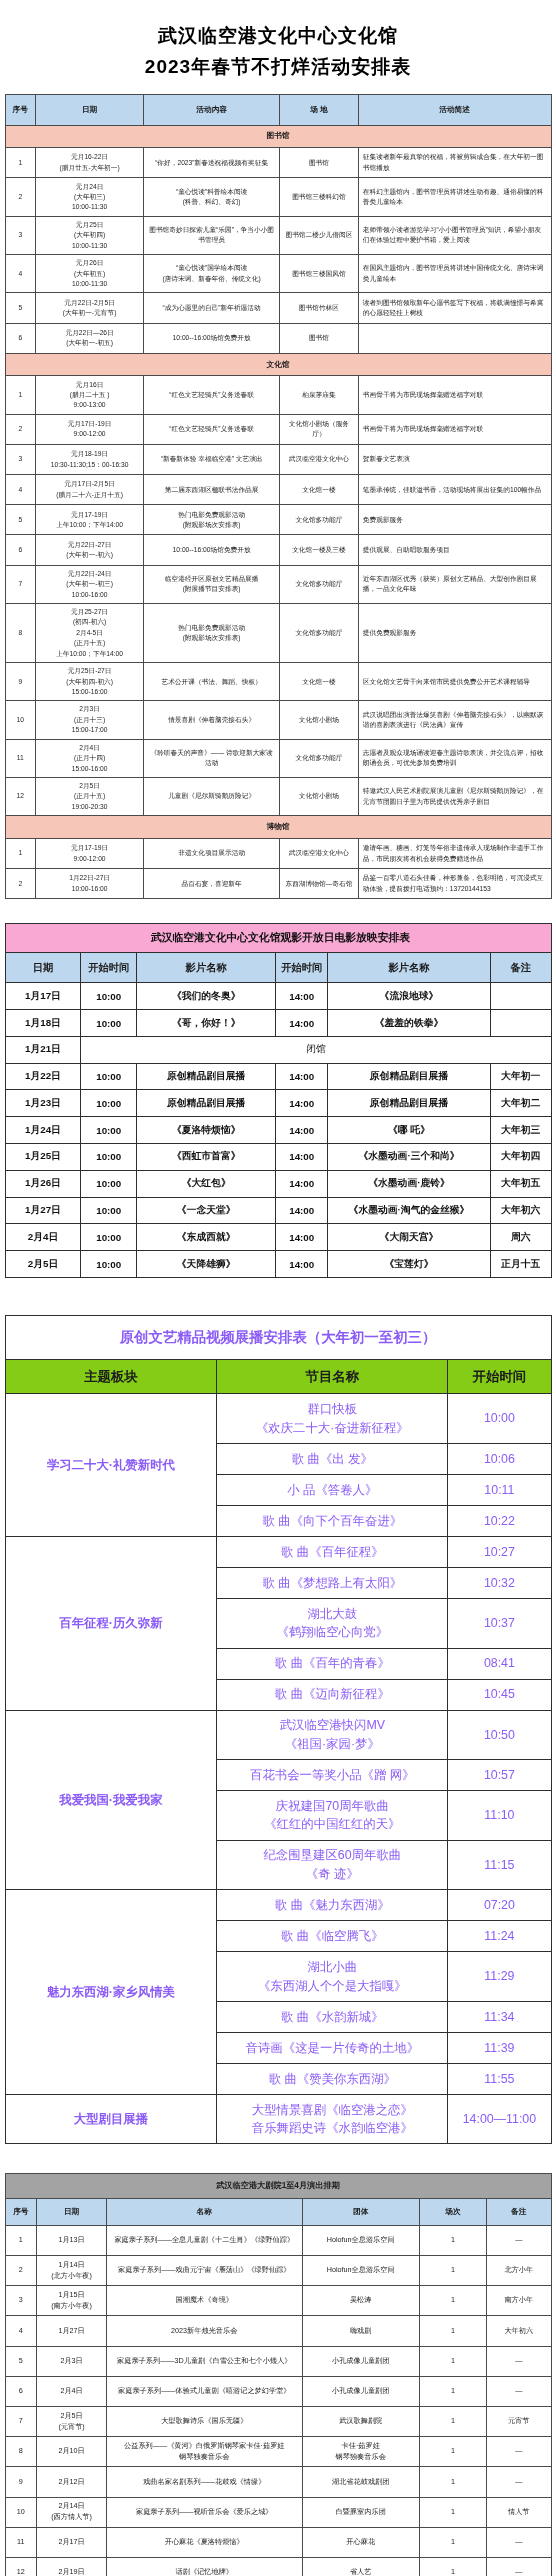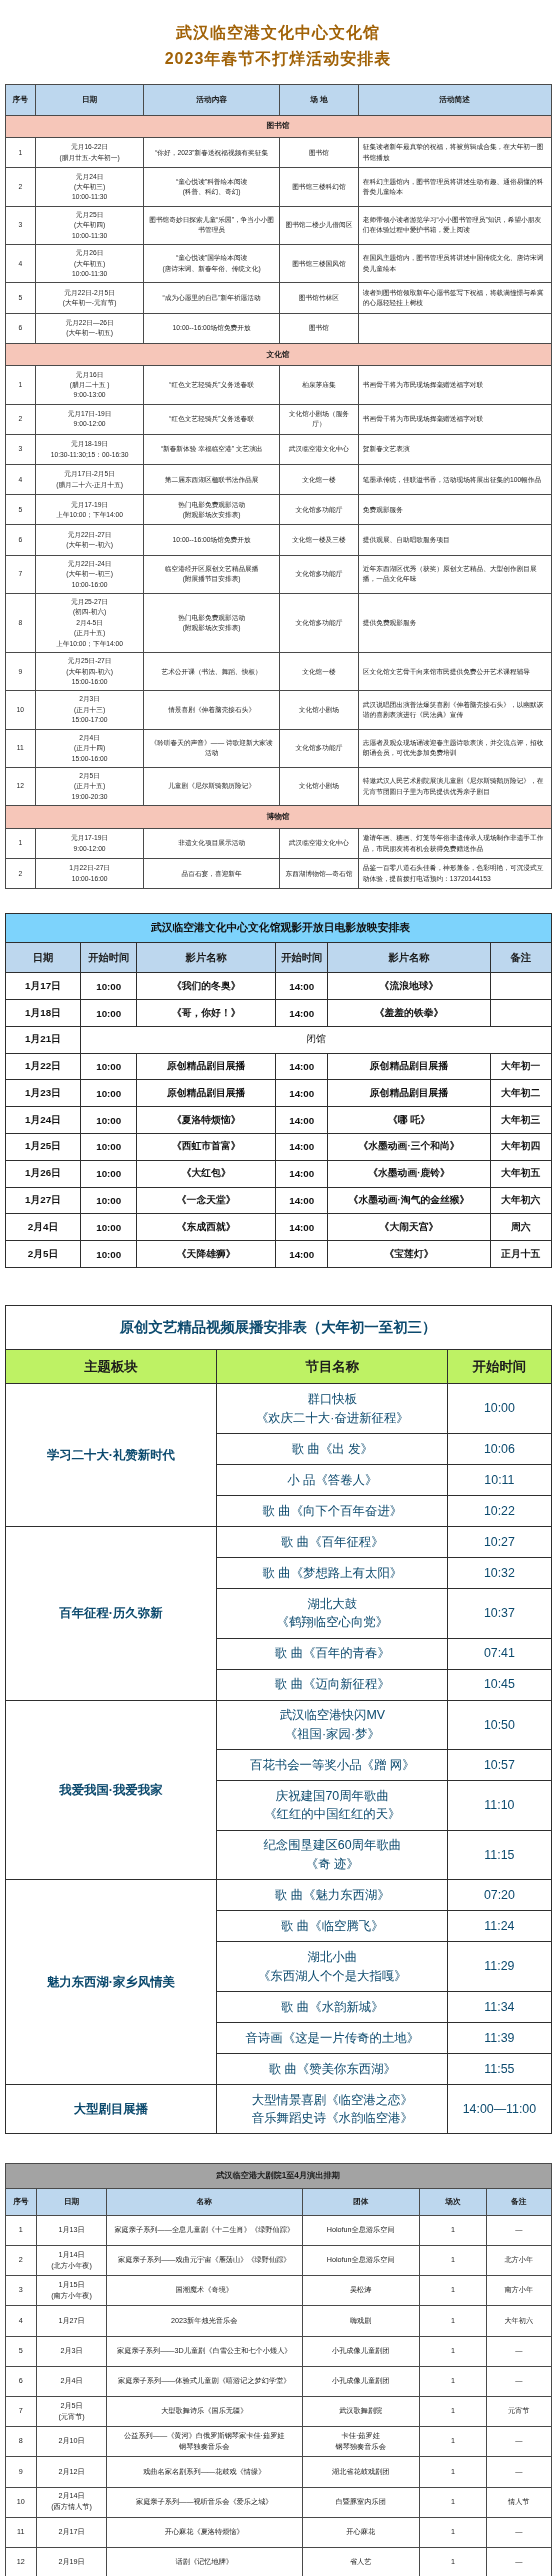--- a/index.html
+++ b/index.html
@@ -1,43 +1,43 @@
 <!DOCTYPE html>
 <html lang="zh" style="font-size:8.2px"><head>
 <meta charset="utf-8">
 <style>
   html,body{margin:0;padding:0;background:#ffffff;}
   body{width:556px;font-family:"Liberation Sans","DejaVu Sans",sans-serif;color:#1c1c1c;}
   .page{width:556px;padding-bottom:28px;}
-  .main-title{text-align:center;font-weight:bold;font-size:16px;color:#a16207;padding:17.5px 0 9.3px;}
+  .main-title{text-align:center;font-weight:bold;font-size:19px;color:#000000;padding:17.5px 0 9.3px;}
   .main-title div{margin:5.2px 0;letter-spacing:1px;}
 
   table{border-collapse:collapse;margin:0 auto;width:547px;table-layout:fixed;}
   td,th{border:0.5px solid #4a4a4a;padding:3.1px 4.1px;text-align:center;vertical-align:middle;word-break:break-word;}
 
   
   .t1 th{background:#bdd7ee;font-size:7.7px;height:23px;font-weight:bold;}
   .t1 td{font-size:6.7px;line-height:1.55;height:23px;}
   .t1 td.band{background:#f6c6b9;font-weight:bold;font-size:7.7px;height:15.5px;}
   .t1 td.desc{text-align:left;}
 
   
   .t2{margin-top:24px;}
   .t2 td,.t2 th{border:1px solid #2e2e2e;}
-  .t2 .title-row td{font-size:10.8px;font-weight:bold;height:21.6px;background:#7dd3fc;padding-left:9px;}
+  .t2 .title-row td{font-size:10.8px;font-weight:bold;height:21.6px;background:#f9a8d4;padding-left:9px;}
   .t2 th{background:#bdd7ee;font-size:10.3px;height:23px;font-weight:bold;}
   .t2 td{font-size:9.8px;height:19.6px;font-weight:bold;color:#111;}
   .t2 td.closed{font-weight:normal;}
 
   
   .t3{margin-top:37px;}
   .t3 td,.t3 th{border:1px solid #2e2e2e;}
   .t3 .title-row td{font-size:14.4px;font-weight:bold;height:32px;background:#fff;}
-  .t3 th{background:#bef264;font-size:13.4px;font-weight:bold;height:27px;}
-  .t3 td{font-size:12.4px;line-height:1.5;padding:5.7px 5.2px;color:#0c4a6e;}
+  .t3 th{background:#84cc16;font-size:13.4px;font-weight:bold;height:27px;}
+  .t3 td{font-size:12.4px;line-height:1.5;padding:5.7px 5.2px;color:#8b5cf6;}
   .t3 td.theme{font-weight:bold;}
 
   
   .t4{margin-top:29px;}
   .t4 .title-row td{font-size:8.2px;font-weight:bold;height:17.5px;background:#a3a3a3;}
   .t4 th{background:#bdd7ee;font-size:7.7px;height:19.6px;font-weight:bold;}
   .t4 td{font-size:7.2px;line-height:1.5;height:23px;}
 </style>
 </head>
 <body>
@@ -494,21 +494,21 @@
         </tr>
         <tr>
           <td>
             <div>湖北大鼓</div>
             <div>《鹤翔临空心向党》</div>
           </td>
           <td>10:37</td>
         </tr>
         <tr>
           <td>歌 曲《百年的青春》</td>
-          <td>07:41</td>
+          <td>08:41</td>
         </tr>
         <tr>
           <td>歌 曲《迈向新征程》</td>
           <td>10:45</td>
         </tr>
         <tr>
           <td class="theme" rowspan="4">我爱我国·我爱我家</td>
           <td>
             <div>武汉临空港快闪MV</div>
             <div>《祖国·家园·梦》</div>

